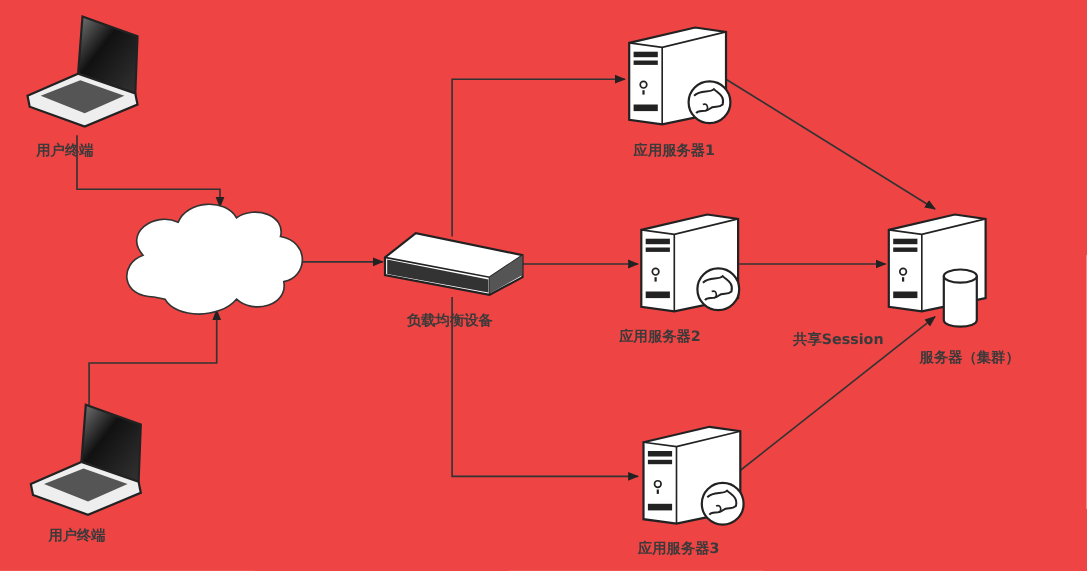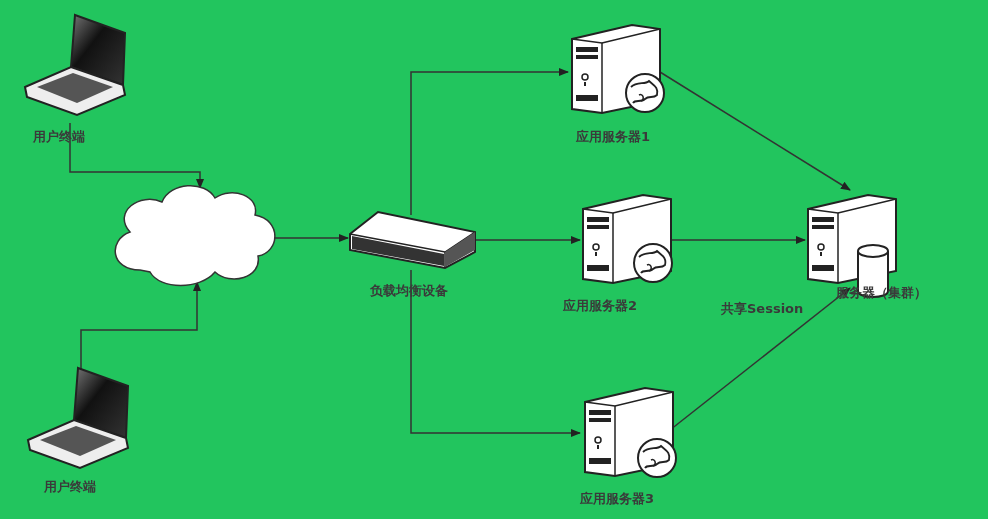--- a/index.html
+++ b/index.html
@@ -1,16 +1,16 @@
 <!DOCTYPE html>
 <html><head>
 <meta charset="utf-8">
 <style>
   html,body{margin:0;padding:0;background:#fff;}
-  #stage{position:relative;width:988px;height:519px;overflow:hidden;background:#22c55e;font-family:"DejaVu Sans",sans-serif;}
+  #stage{position:relative;width:988px;height:519px;overflow:hidden;background:#ef4444;font-family:"DejaVu Sans",sans-serif;}
   svg{position:absolute;left:0;top:0;}
   .lbl{position:absolute;font-size:13px;font-weight:bold;color:#3a3a3a;white-space:nowrap;}
 </style>
 </head>
 <body>
 
 <div id="stage">
 <svg width="988" height="519" viewBox="0 0 988 519">
   <defs>
     <marker id="arr" markerWidth="10" markerHeight="10" refX="9" refY="5" orient="auto" markerUnits="userSpaceOnUse">
@@ -93,14 +93,14 @@
   </g>
 </svg>
 
 <div class="lbl" style="left:33px;top:128px;">用户终端</div>
 <div class="lbl" style="left:44px;top:478px;">用户终端</div>
 <div class="lbl" style="left:370px;top:282px;">负载均衡设备</div>
 <div class="lbl" style="left:576px;top:128px;">应用服务器1</div>
 <div class="lbl" style="left:563px;top:297px;">应用服务器2</div>
 <div class="lbl" style="left:580px;top:490px;">应用服务器3</div>
 <div class="lbl" style="left:721px;top:300px;">共享Session</div>
-<div class="lbl" style="left:836px;top:284px;">服务器（集群）</div>
+<div class="lbl" style="left:836px;top:316px;">服务器（集群）</div>
 </div>
 
 </body></html>

